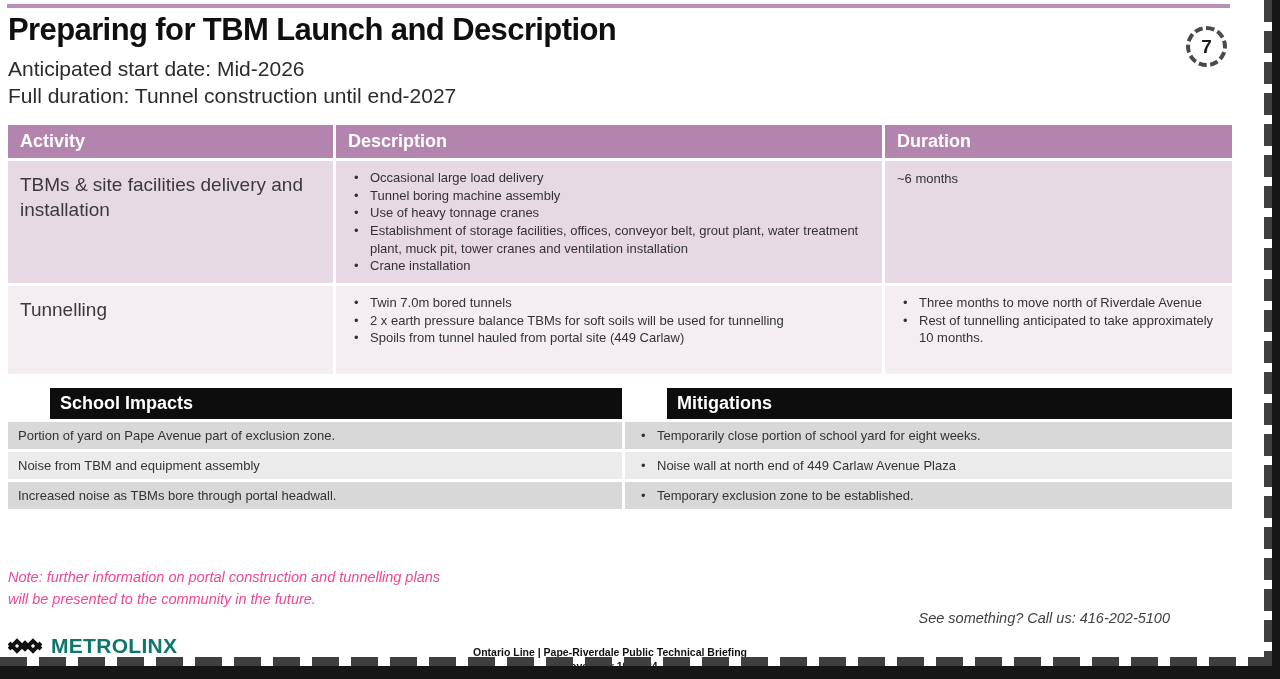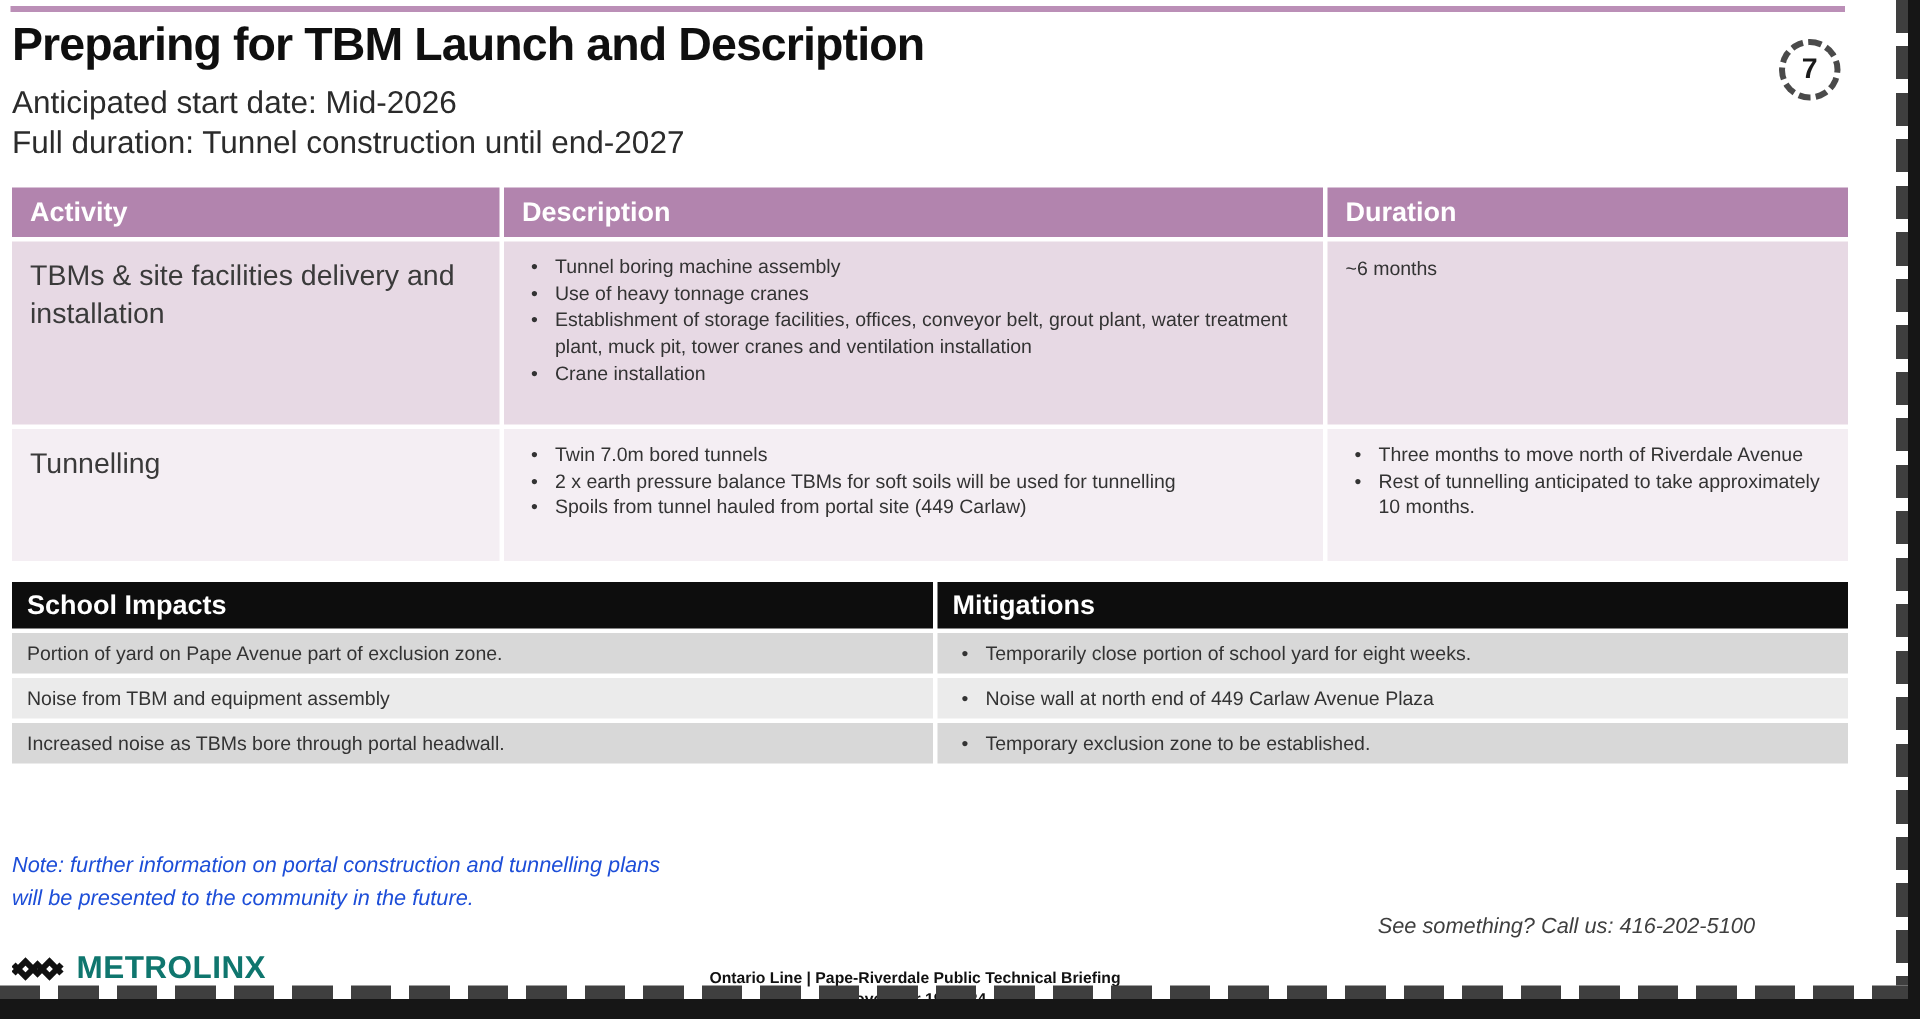--- a/index.html
+++ b/index.html
@@ -46,31 +46,31 @@
   .bullets { list-style:none; }
   .bullets li { position:relative; padding-left:22px; font-size:13px; color:#333; line-height:1.36; }
   .bullets li::before { content:"•"; position:absolute; left:6px; }
   .duration-plain { font-size:13px; color:#333; padding-top:2px; }
 
   
   .impacts-table { position:absolute; left:8px; top:388px; width:1224px; }
   .it-grid { display:grid; grid-template-columns:614px 607px; gap:3px; background:#fff; }
   .it-head {
     background:var(--impacts-header-black); color:#ffffff; font-weight:700; font-size:18px;
-    padding:4px 10px; height:31px; display:flex; align-items:center;
+    padding:4px 10px; height:31px; display:flex; align-items:center;margin-left:42px;
   }
   .it-cell { font-size:13px; color:#333; padding:6px 10px; min-height:27px; display:flex; align-items:center; }
   .it-bullet { position:relative; padding-left:22px; }
   .it-bullet::before { content:"•"; position:absolute; left:6px; }
   .g1 { background:var(--row-gray); }
   .g2 { background:var(--row-light-gray); }
 
   .note {
     position:absolute; left:8px; top:567px; width:455px;
-    font-style:italic; font-size:14.5px; color:#1d4ed8; line-height:1.5;
+    font-style:italic; font-size:14.5px; color:#ec4899; line-height:1.5;
   }
   .contact {
     position:absolute; right:110px; top:610px;
     font-style:italic; font-size:14.5px; color:#3f3f3f;
   }
 
   .footer-logo { position:absolute; left:8px; top:634px; display:flex; align-items:center; gap:7px; }
   .footer-logo svg { display:block; }
   .wordmark { font-size:21px; font-weight:700; letter-spacing:0.3px; color:#0f766e; }
   .footer-center {
@@ -109,20 +109,21 @@
     <div class="at-grid">
       <div class="at-head">Activity</div>
       <div class="at-head">Description</div>
       <div class="at-head">Duration</div>
 
       <div class="at-cell row1-bg">
         <div class="activity-label">TBMs &amp; site facilities delivery and installation</div>
       </div>
       <div class="at-cell row1-bg">
         <ul class="bullets">
+          <li>Occasional large load delivery</li>
           <li>Tunnel boring machine assembly</li>
           <li>Use of heavy tonnage cranes</li>
           <li>Establishment of storage facilities, offices, conveyor belt, grout plant, water treatment plant, muck pit, tower cranes and ventilation installation</li>
           <li>Crane installation</li>
         </ul>
       </div>
       <div class="at-cell row1-bg">
         <div class="duration-plain">~6 months</div>
       </div>
 

